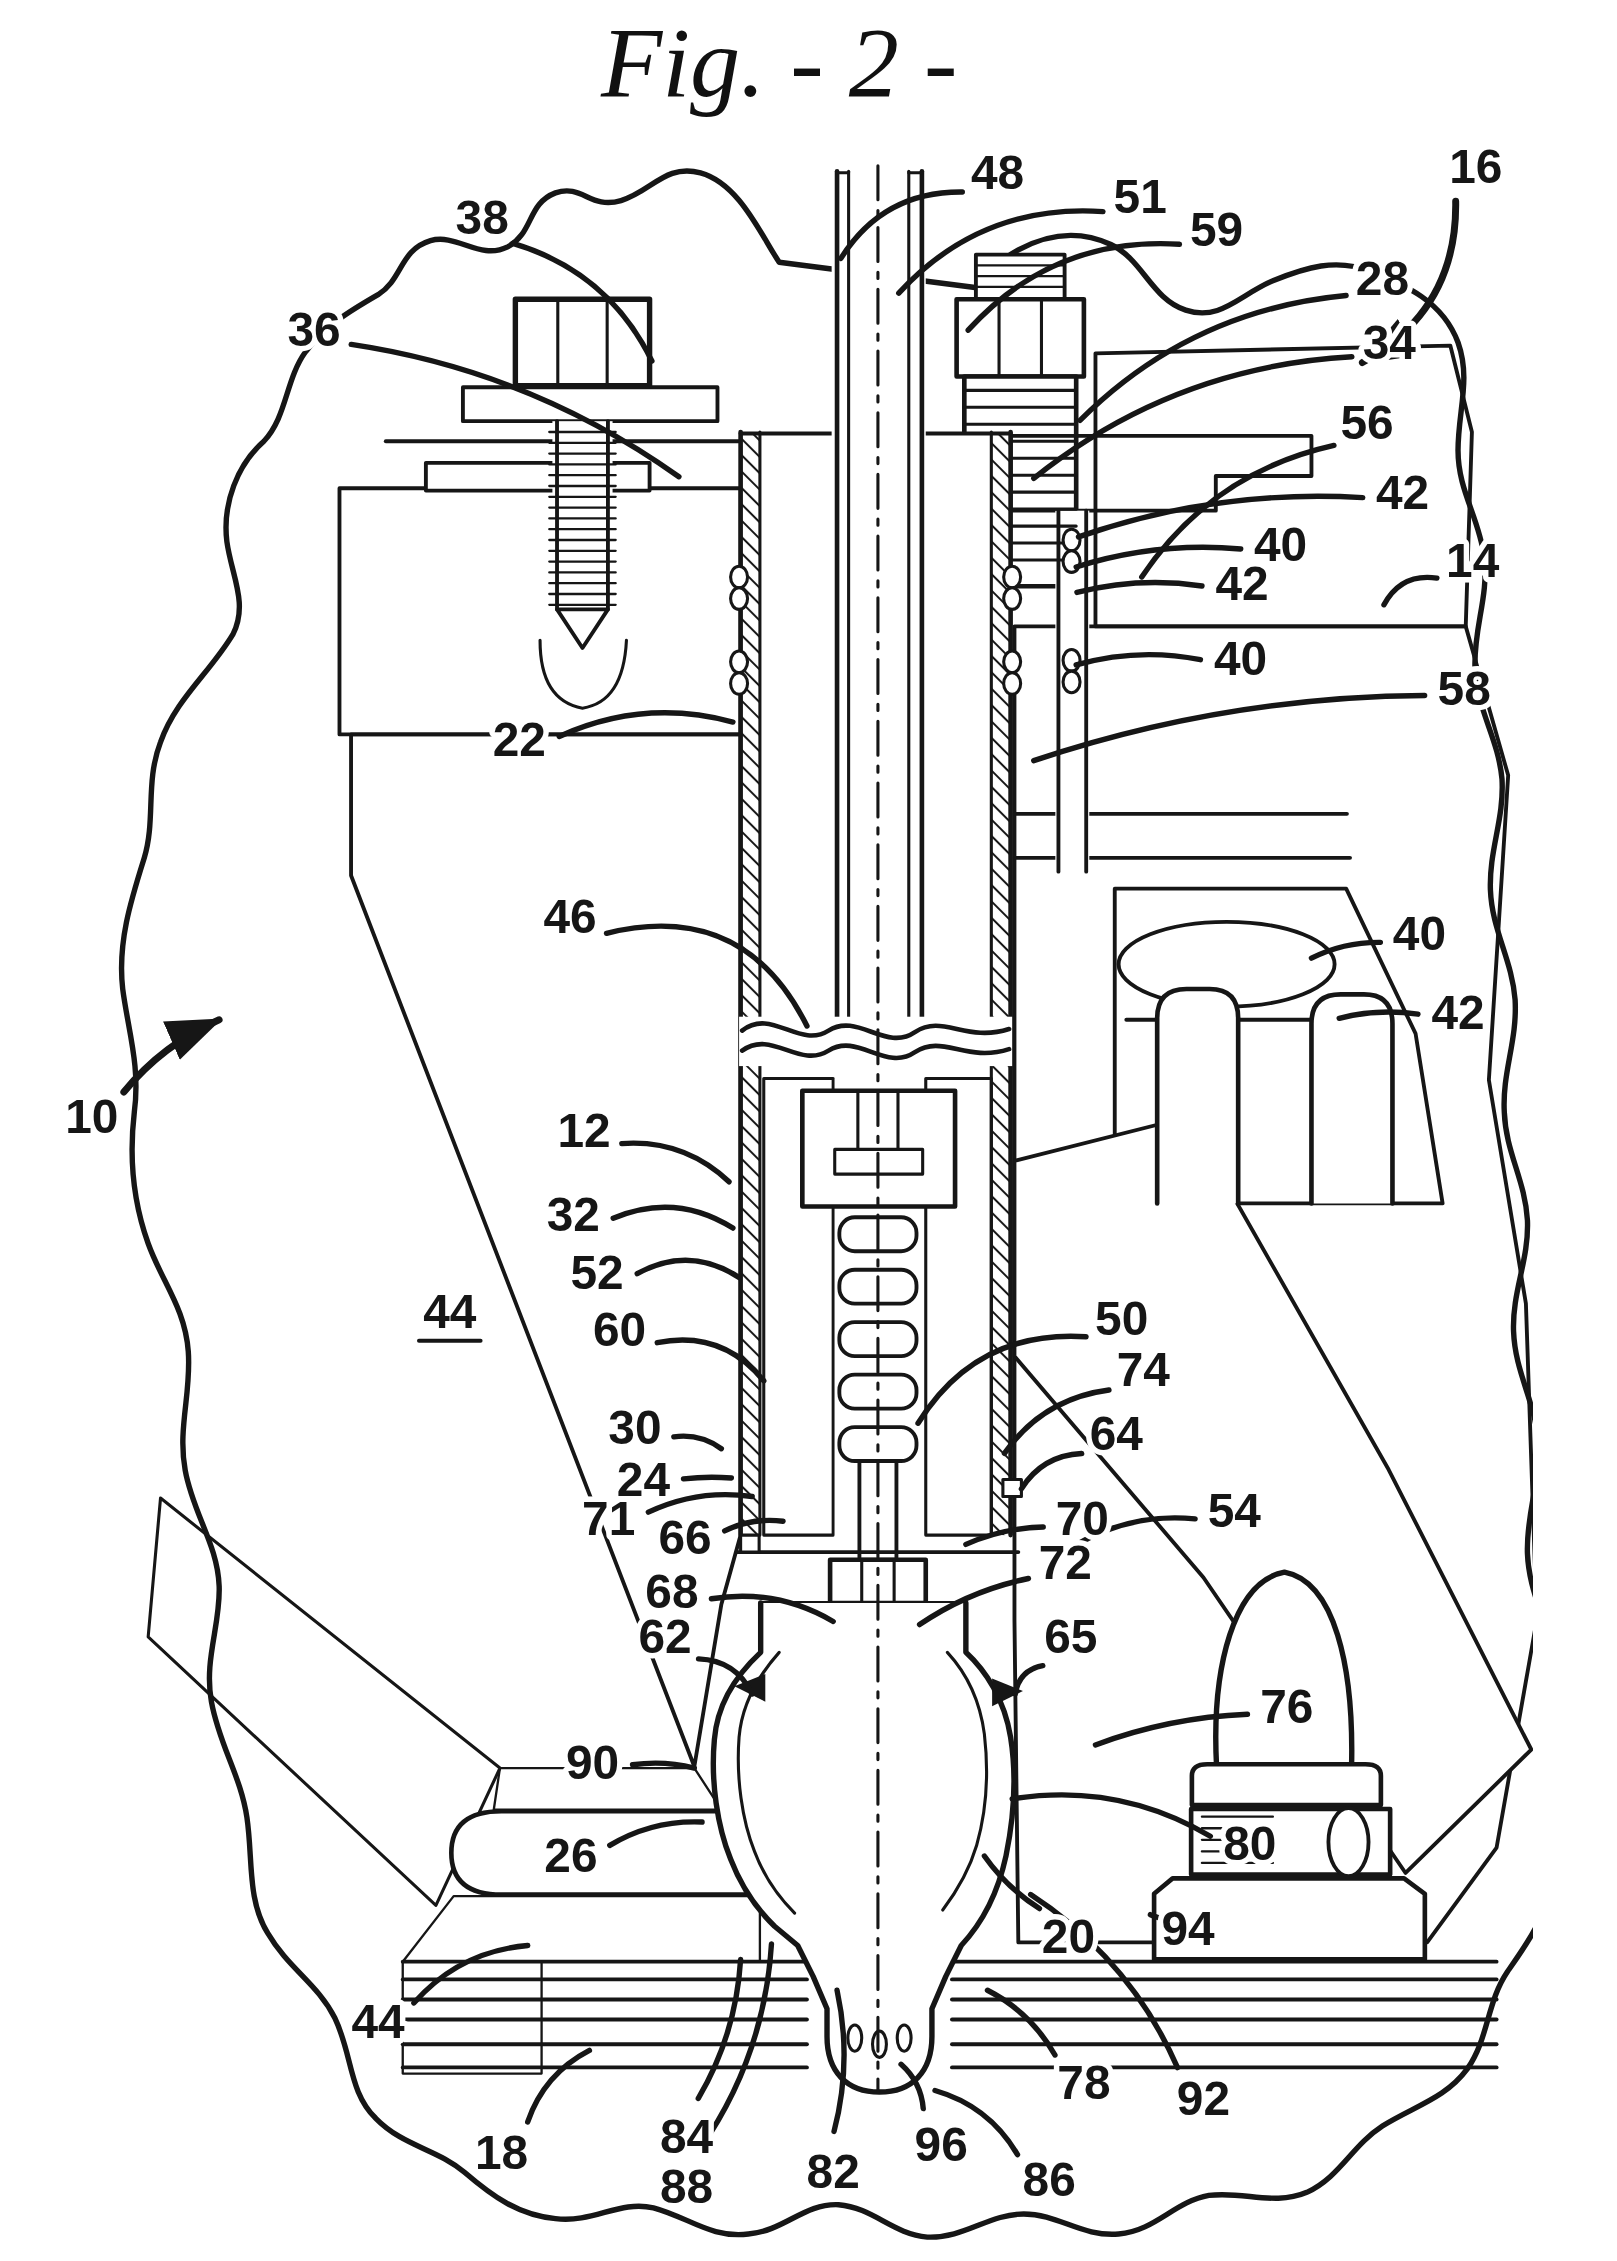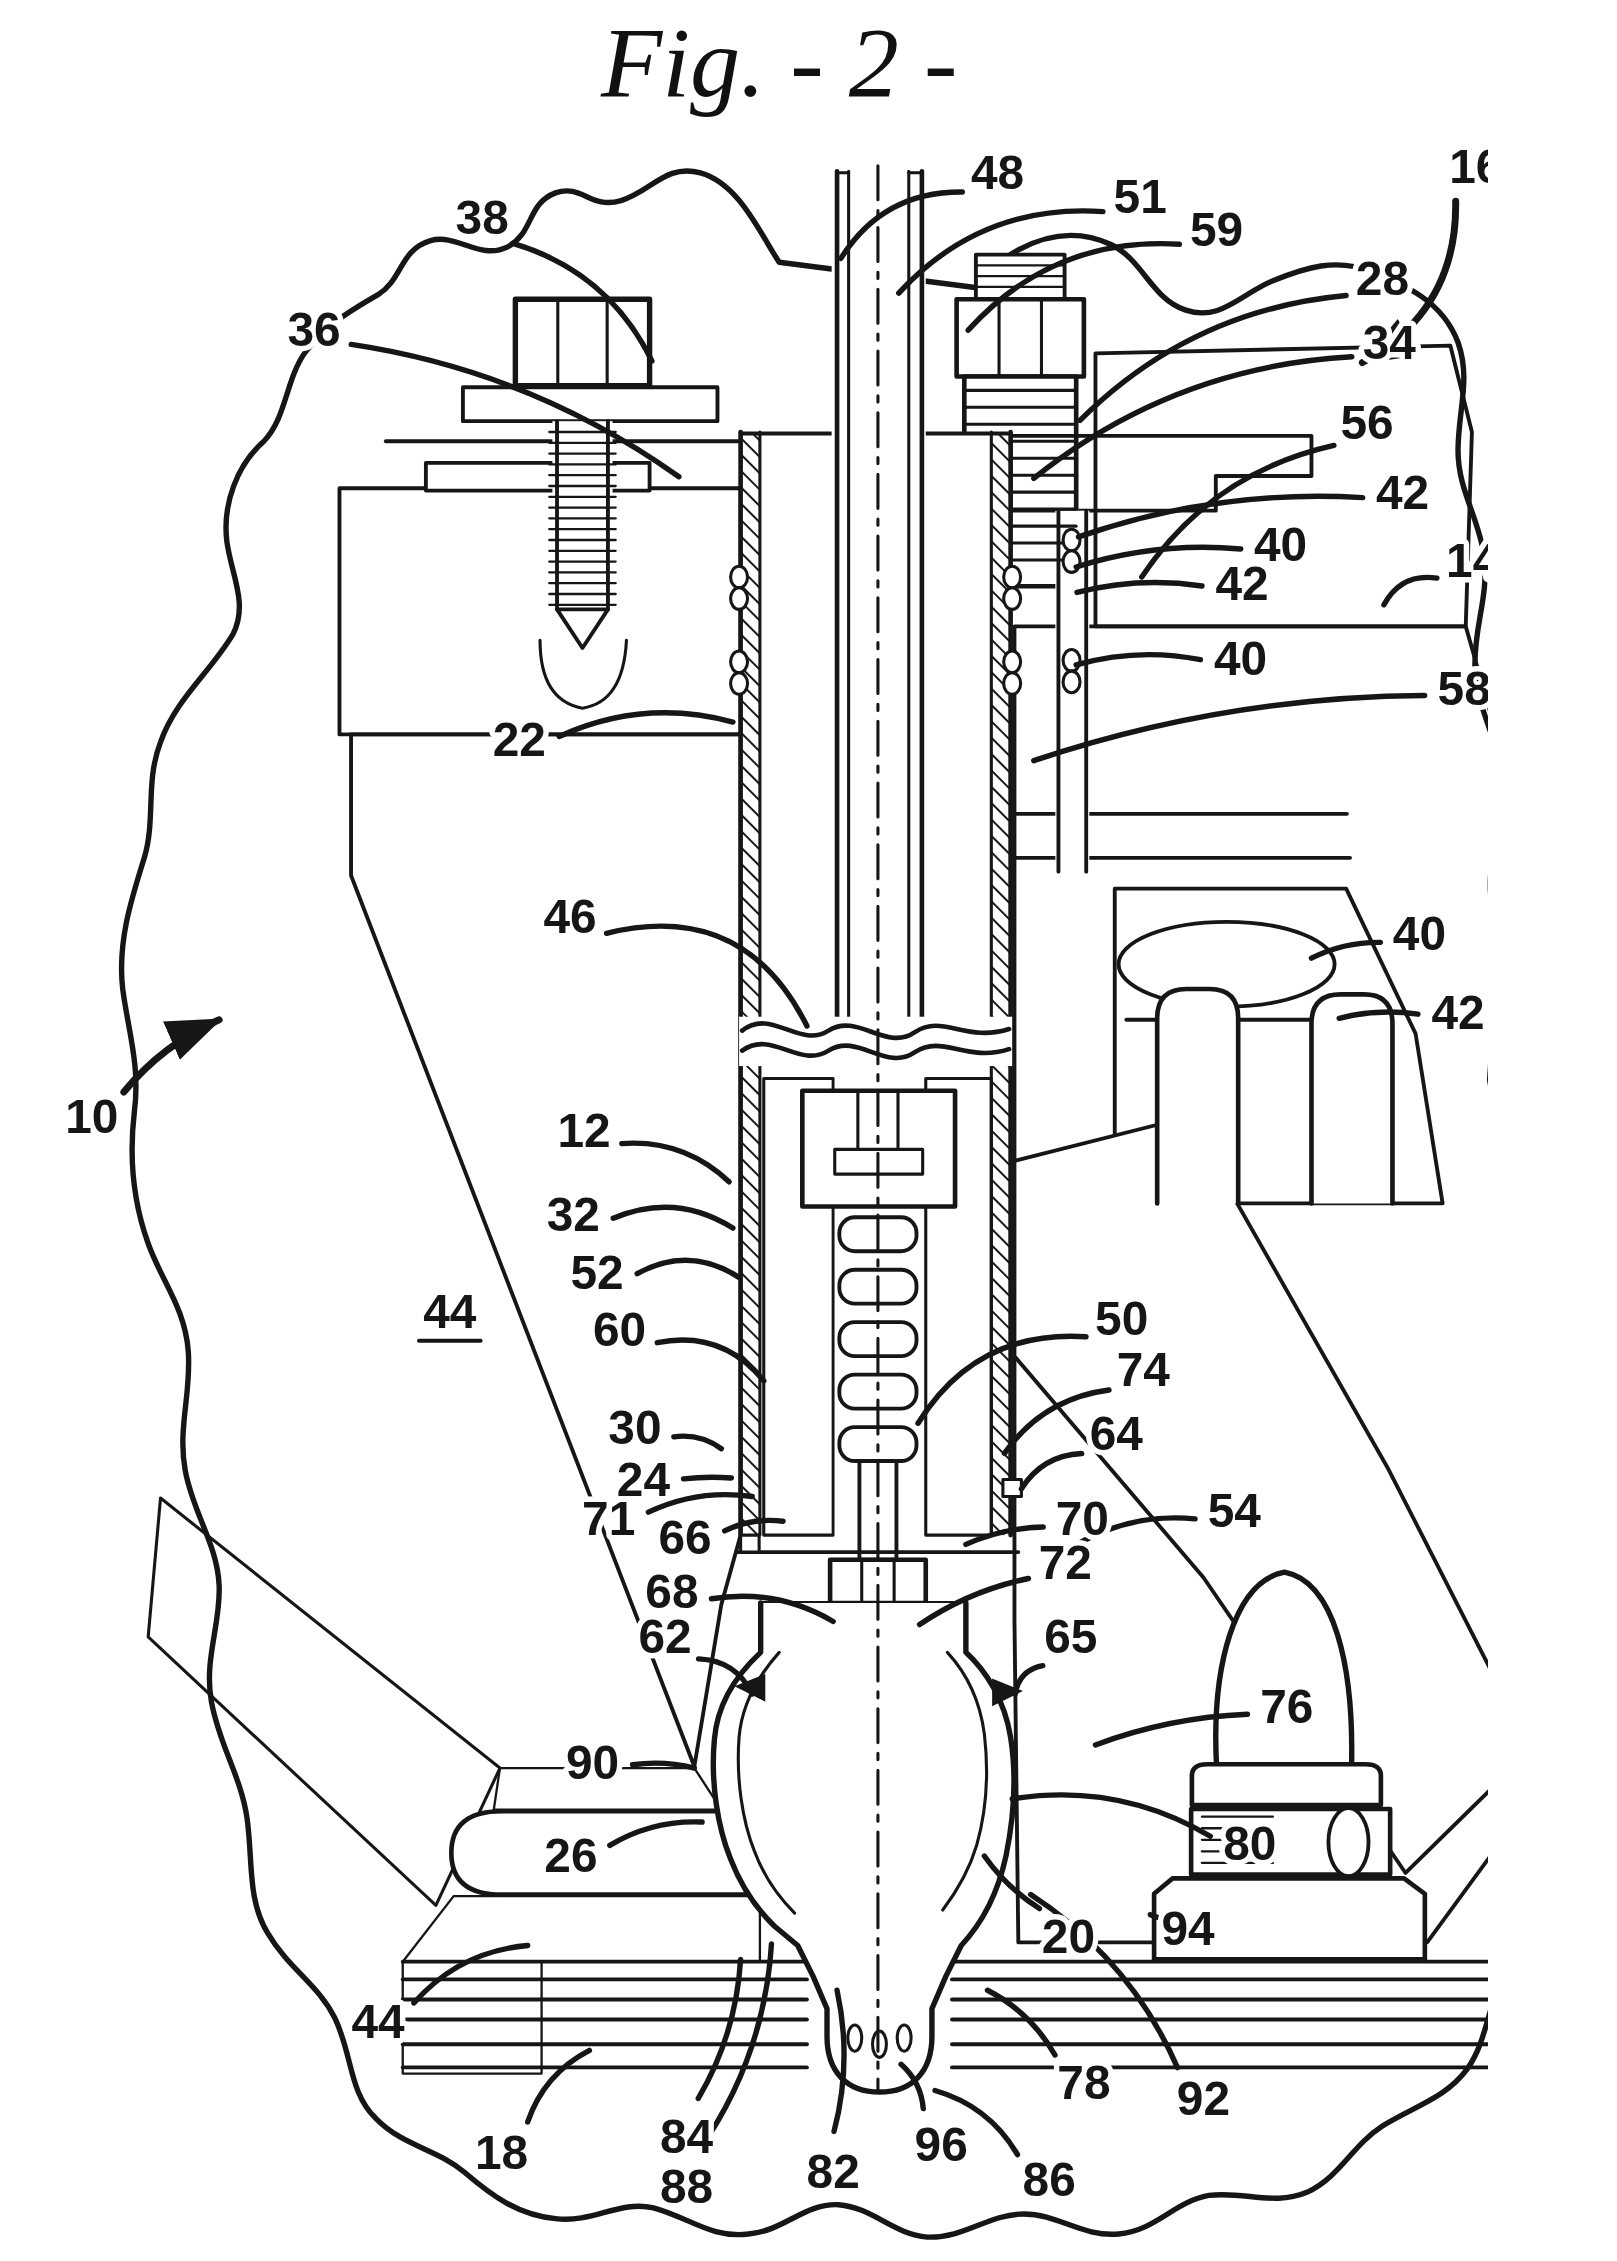--- a/index.html
+++ b/index.html
@@ -1,16 +1,16 @@
 <!DOCTYPE html>
 <html style="font-size:12.3px"><head>
 <meta charset="utf-8">
 <style>
   html,body{margin:0;padding:0;background:#ffffff;}
-  .page{position:relative;width:1488px;height:2261px;background:#ffffff;overflow:hidden;}
+  .page{position:relative;width:1488px;height:2261px;background:#ffffff;overflow:hidden;padding-left:45px;}
   svg{position:absolute;inset:0;}
   .k{stroke:#161616;fill:none;stroke-linecap:round;stroke-linejoin:round;}
   .f{fill:#ffffff;}
   .ink{fill:#161616;stroke:none;}
   .w3{stroke-width:3px;} .w4{stroke-width:4px;} .w5{stroke-width:5px;}
   .w6{stroke-width:6px;} .w7{stroke-width:7px;} .w9{stroke-width:9px;}
   .dash{stroke-dasharray:44 14 8 14;}
   text.ref-num{font-family:"Liberation Sans",sans-serif;font-size:62px;font-weight:600;
     fill:#161616;text-anchor:middle;dominant-baseline:central;
     paint-order:stroke;stroke:#ffffff;stroke-width:14px;stroke-linejoin:round;}

